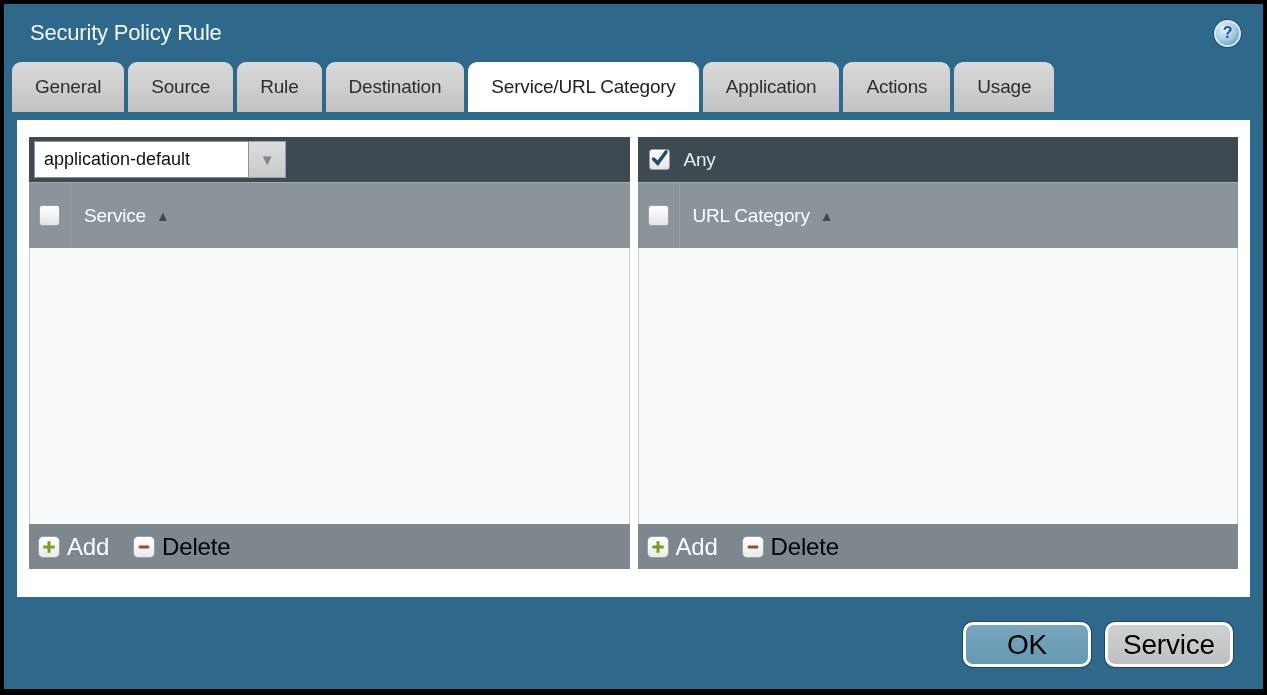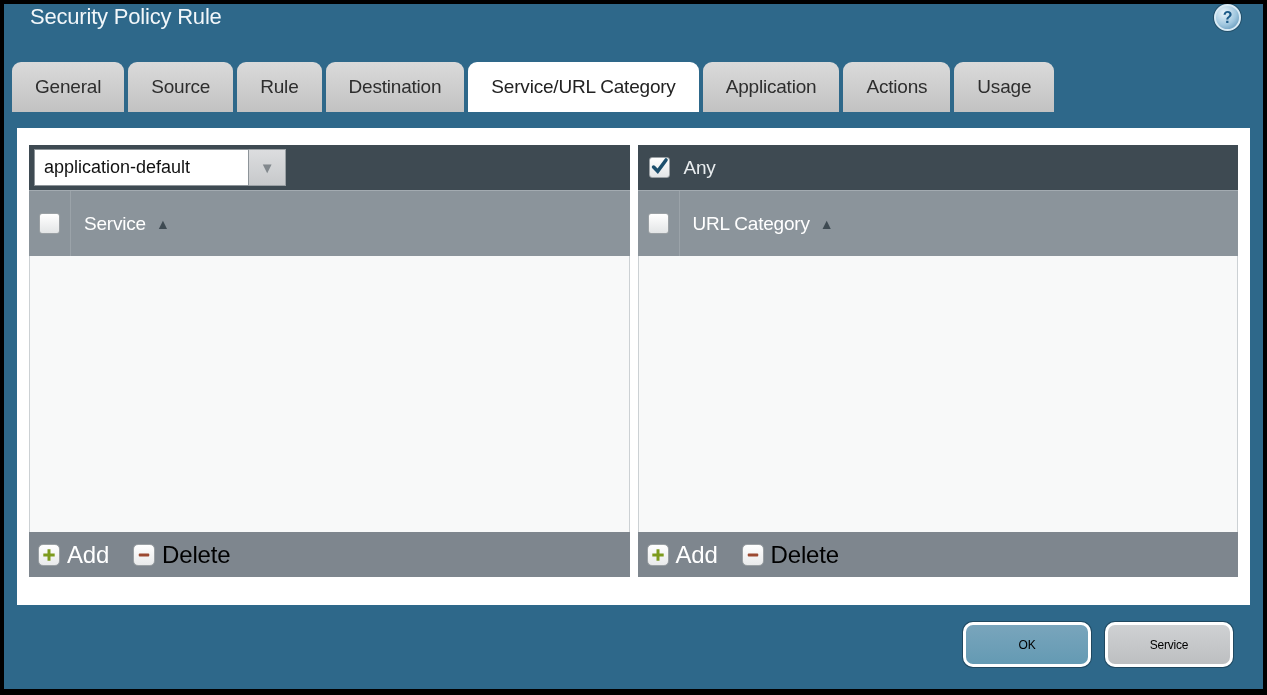--- a/index.html
+++ b/index.html
@@ -13,21 +13,21 @@
     width: 1267px; height: 695px;
     background: #2e688a;
     border: 4px solid #000;
     border-bottom-width: 6px;
     position: relative;
     overflow: hidden;
   }
   
   .title-bar {
     height: 58px;
-    display: flex; justify-content: space-between;
+    display: flex; align-items: center; justify-content: space-between;
     padding: 0 22px 0 26px;
   }
   .dialog-title {
     color: #f2f7fa; font-size: 22px; font-weight: 400;
   }
   .help-icon {
     width: 27px; height: 27px; border-radius: 50%;
     background: radial-gradient(circle at 35% 30%, #eaf4fb, #9fc6de 55%, #4d85ac);
     border: 2px solid #d9eaf4;
     box-shadow: 0 0 0 1px rgba(0,0,0,0.25);
@@ -50,21 +50,21 @@
     cursor: pointer;
     white-space: nowrap;
   }
   .tab.active {
     background: #fff;
     color: #222;
   }
   
   .content {
     background: #fff;
-    margin: 16px 13px;
+    margin: 8px 13px;
     height: 477px;
     padding: 17px 12px 28px 12px;
   }
   .panels { display: flex; gap: 8px; height: 100%; }
   .panel { flex: 1; display: flex; flex-direction: column; }
   .panel-toolbar {
     height: 45px; background: #3e4a52;
     display: flex; align-items: center;
     padding: 0 5px; flex: 0 0 auto;
   }
@@ -135,21 +135,21 @@
   .action-row {
     position: absolute; right: 30px; bottom: 22px;
     display: flex; gap: 14px;
   }
   .action-btn {
     width: 128px; height: 45px;
     border-radius: 10px;
     border: 3px solid #fff;
     box-shadow: 0 0 0 1px rgba(0,0,0,0.3);
     font-family: "Liberation Sans", sans-serif;
-    font-size: 12px; color: #000;
+    font-size: 28px; color: #000;
     display: flex; align-items: center; justify-content: center;
     cursor: pointer;
   }
   .action-btn.ok { background: linear-gradient(#79a5bc, #649ab3); }
   .action-btn.cancel { background: linear-gradient(#cfd1d3, #bdbfc1); }
 </style>
 </head>
 <body>
 
 <div class="dialog">

